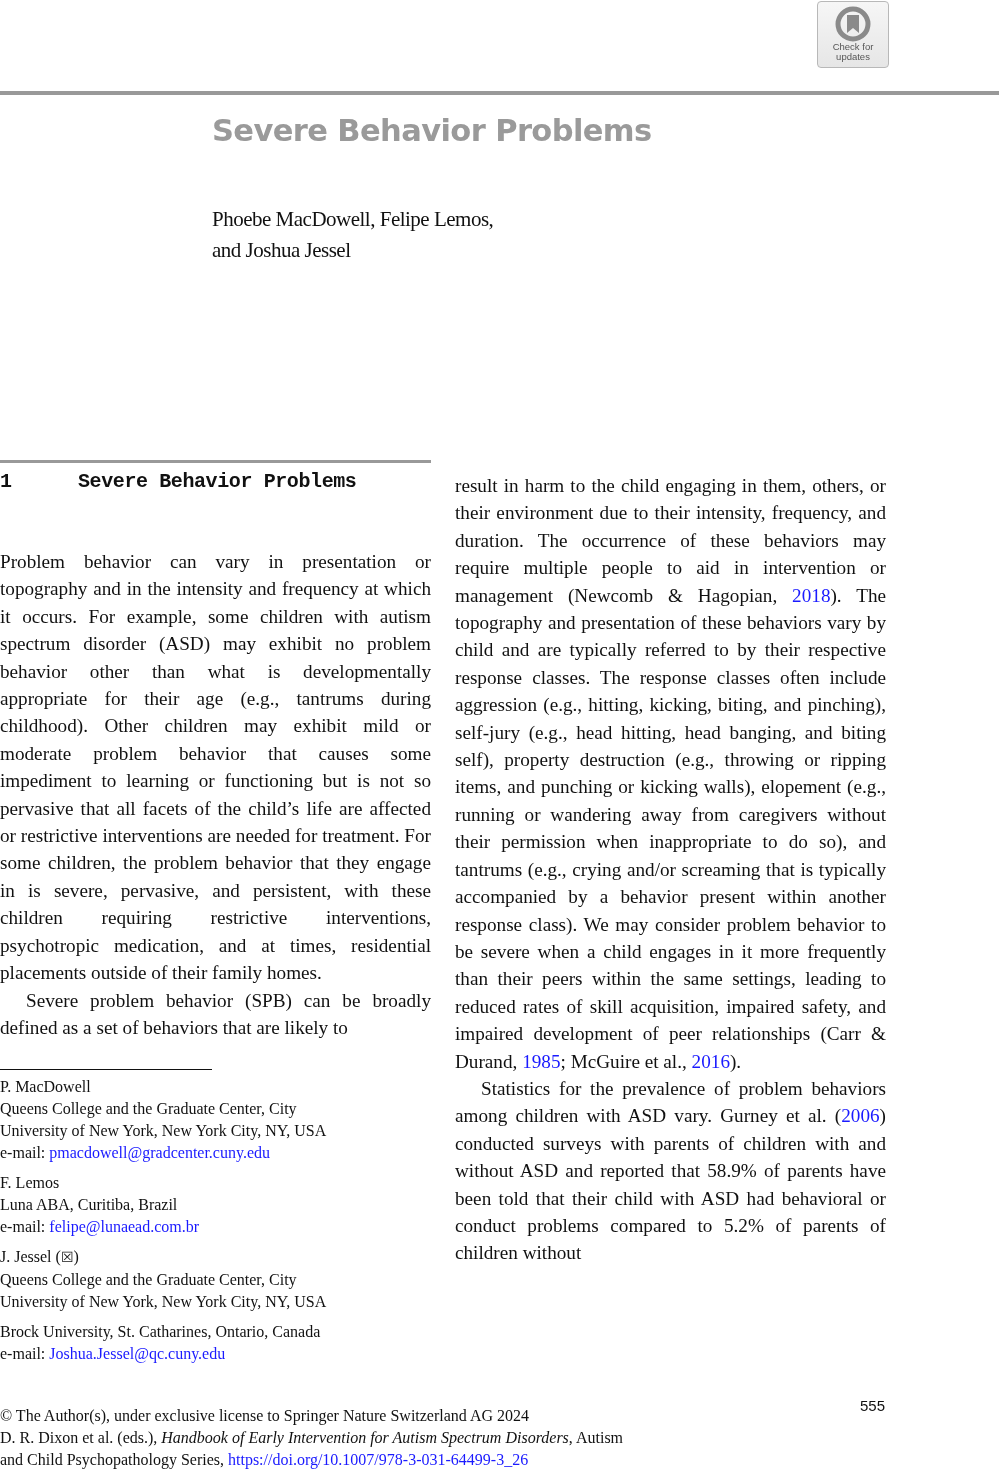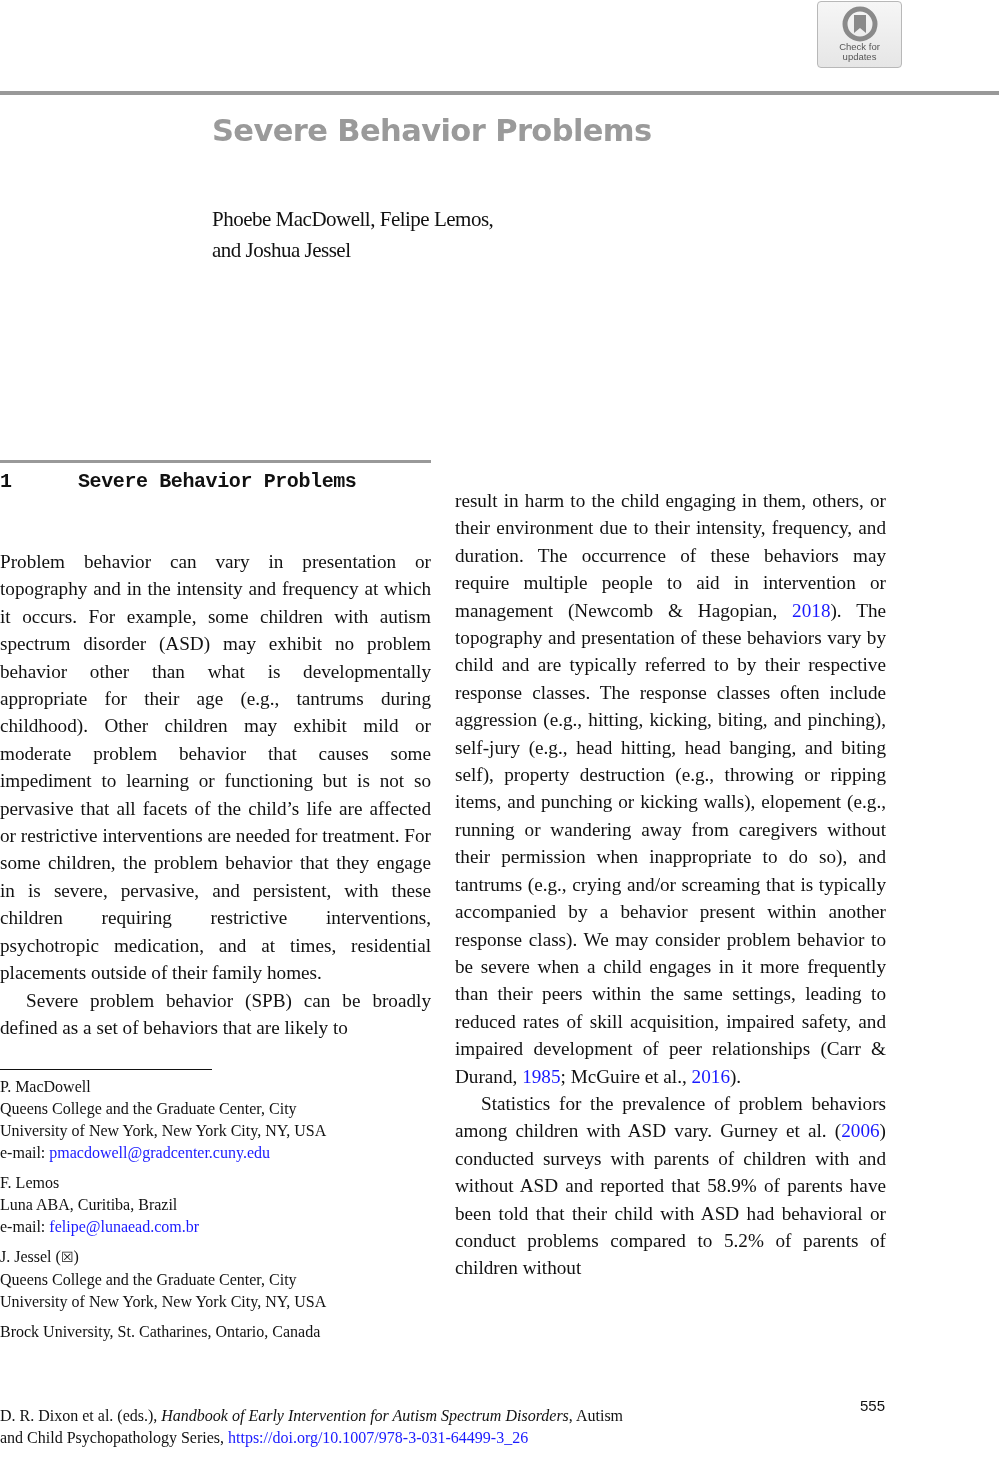--- a/index.html
+++ b/index.html
@@ -4,21 +4,21 @@
   <style>
     html, body { margin: 0; padding: 0; background: #ffffff; }
     body {
       width: 999px; height: 1472px; position: relative; overflow: hidden;
       font-family: "Liberation Serif", "DejaVu Serif", serif; color: #111;
     }
     .abs { position: absolute; }
 
     
     .badge {
-      left: 817px; top: 1px; width: 85px; height: 67px;
+      left: 817px; top: 1px; width: 72px; height: 67px;
       border: 1px solid #b8b8b8; border-radius: 4px;
       background: linear-gradient(#f6f6f6, #e6e6e6);
       box-sizing: border-box; text-align: center;
     }
     .badge svg { display: block; margin: 4px auto 0; }
     .badge .label {
       font-family: "Liberation Sans", "DejaVu Sans", sans-serif;
       font-size: 9.5px; line-height: 10px; color: #555;
     }
 
@@ -43,21 +43,21 @@
     }
     .section-head .num { display: inline-block; width: 78px; }
 
     .col {
       font-size: 19.2px; line-height: 27.4px; text-align: justify;
       hyphens: manual;
     }
     .col p { margin: 0; }
     .col p.indent { text-indent: 26px; }
     .col-left { left: 0; top: 548px; width: 431px; }
-    .col-right { left: 455px; top: 487px; width: 431px; }
+    .col-right { left: 455px; top: 472px; width: 431px; }
 
     a, .link { color: #1a1aff; text-decoration: none; }
 
     .fn-rule { left: 0; top: 1069px; width: 212px; height: 1px; background: #111; }
     .affils { left: 0; top: 1076px; width: 440px; font-size: 16px; line-height: 22px; }
     .affil-block { margin-bottom: 8px; }
     .affil-block div { white-space: nowrap; }
     .env { font-size: 14px; }
 
     .page-num {
@@ -116,20 +116,22 @@
     <div>F. Lemos</div>
     <div>Luna ABA, Curitiba, Brazil</div>
     <div><span>e-mail: </span><a>felipe@lunaead.com.br</a></div>
   </div>
   <div class="affil-block">
     <div><span>J. Jessel (</span><span class="env">☒</span><span>)</span></div>
     <div>Queens College and the Graduate Center, City</div>
     <div>University of New York, New York City, NY, USA</div>
     <div style="height:8px"></div>
     <div>Brock University, St. Catharines, Ontario, Canada</div>
+    <div><span>e-mail: </span><a>Joshua.Jessel@qc.cuny.edu</a></div>
   </div>
 </div>
 
 <div class="abs page-num">555</div>
 <div class="abs footer">
+  <div>© The Author(s), under exclusive license to Springer Nature Switzerland AG 2024</div>
   <div><span>D. R. Dixon et al. (eds.), </span><i>Handbook of Early Intervention for Autism Spectrum Disorders</i><span>, Autism</span></div>
   <div><span>and Child Psychopathology Series, </span><a>https://doi.org/10.1007/978-3-031-64499-3_26</a></div>
 </div>
 
 </body></html>

